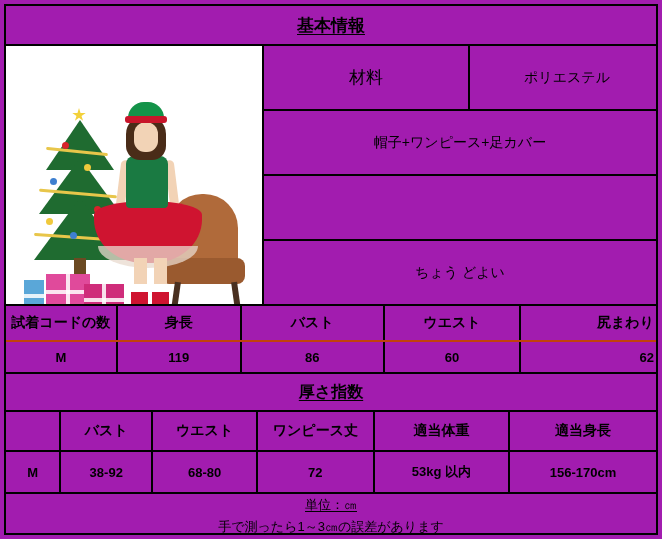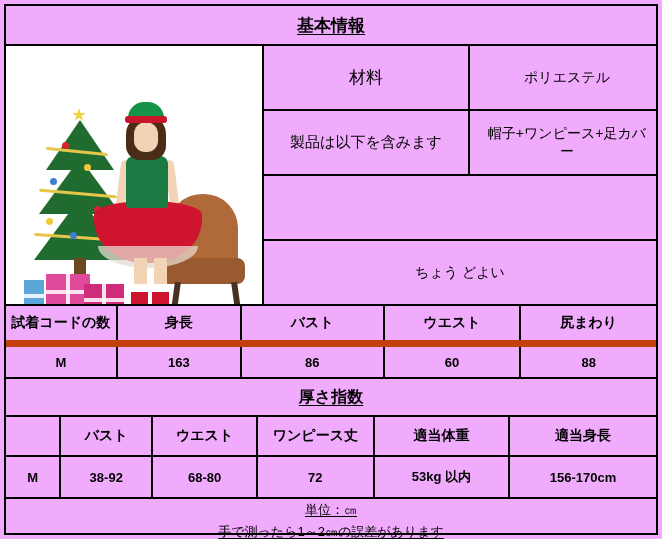--- a/index.html
+++ b/index.html
@@ -7,21 +7,21 @@
     padding: 0;
     background: #ffffff;
   }
   body {
     font-family: "Liberation Sans", sans-serif;
   }
   .page {
     position: relative;
     width: 662px;
     height: 539px;
-    background: #f0abfc;
+    background: #a21caf;
     box-sizing: border-box;
     overflow: hidden;
   }
   .sheet {
     position: absolute;
     left: 4px;
     top: 4px;
     width: 654px;
     height: 531px;
     border: 2px solid #000;
@@ -100,25 +100,25 @@
     width: 100%;
     border-collapse: collapse;
     table-layout: fixed;
   }
   .meas th, .meas td {
     border-right: 2px solid #000;
     text-align: center;
     color: #000;
     padding: 4px 2px;
   }
-  .meas th:last-child, .meas td:last-child { border-right: none; }
+  .meas th:last-child, .meas td:last-child { border-right: none; text-align: right; }
   .meas th {
     font-size: 14px;
     font-weight: bold;
-    border-bottom: 7px solid #c2410c;
+    border-bottom: 2px solid #c2410c;
     height: 26px;
   }
   .meas td {
     font-size: 13px;
     font-weight: bold;
     height: 22px;
   }
   
   .size-title-row {
     flex: 0 0 auto;
@@ -418,21 +418,20 @@
 
         </div>
       </div>
 
       <div class="info-table">
         <div class="info-row">
           <div class="info-left big">材料</div>
           <div class="info-right">ポリエステル</div>
         </div>
         <div class="info-row">
-          <div class="info-left">製品は以下を含みます</div>
           <div class="info-right">帽子+ワンピース+足カバー</div>
         </div>
         <div class="info-row">
         </div>
         <div class="info-row">
           <div class="info-right">ちょう どよい</div>
         </div>
       </div>
     </div>
 
@@ -443,24 +442,24 @@
             <th style="width:17%">試着コードの数</th>
             <th style="width:19%">身長</th>
             <th style="width:22%">バスト</th>
             <th style="width:21%">ウエスト</th>
             <th style="width:21%">尻まわり</th>
           </tr>
         </thead>
         <tbody>
           <tr>
             <td>M</td>
-            <td>163</td>
+            <td>119</td>
             <td>86</td>
             <td>60</td>
-            <td>88</td>
+            <td>62</td>
           </tr>
         </tbody>
       </table>
     </div>
 
     <div class="size-title-row">
       <span class="size-title-text">厚さ指数</span>
     </div>
 
     <div class="size-table">
@@ -483,17 +482,17 @@
             <td>72</td>
             <td>53kg 以内</td>
             <td>156-170cm</td>
           </tr>
         </tbody>
       </table>
     </div>
 
     <div class="footer">
       <div>単位：㎝</div>
-      <div>手で測ったら1～2㎝の誤差があります</div>
+      <div>手で測ったら1～3㎝の誤差があります</div>
     </div>
 
   </div>
 </div>
 
 </body></html>

